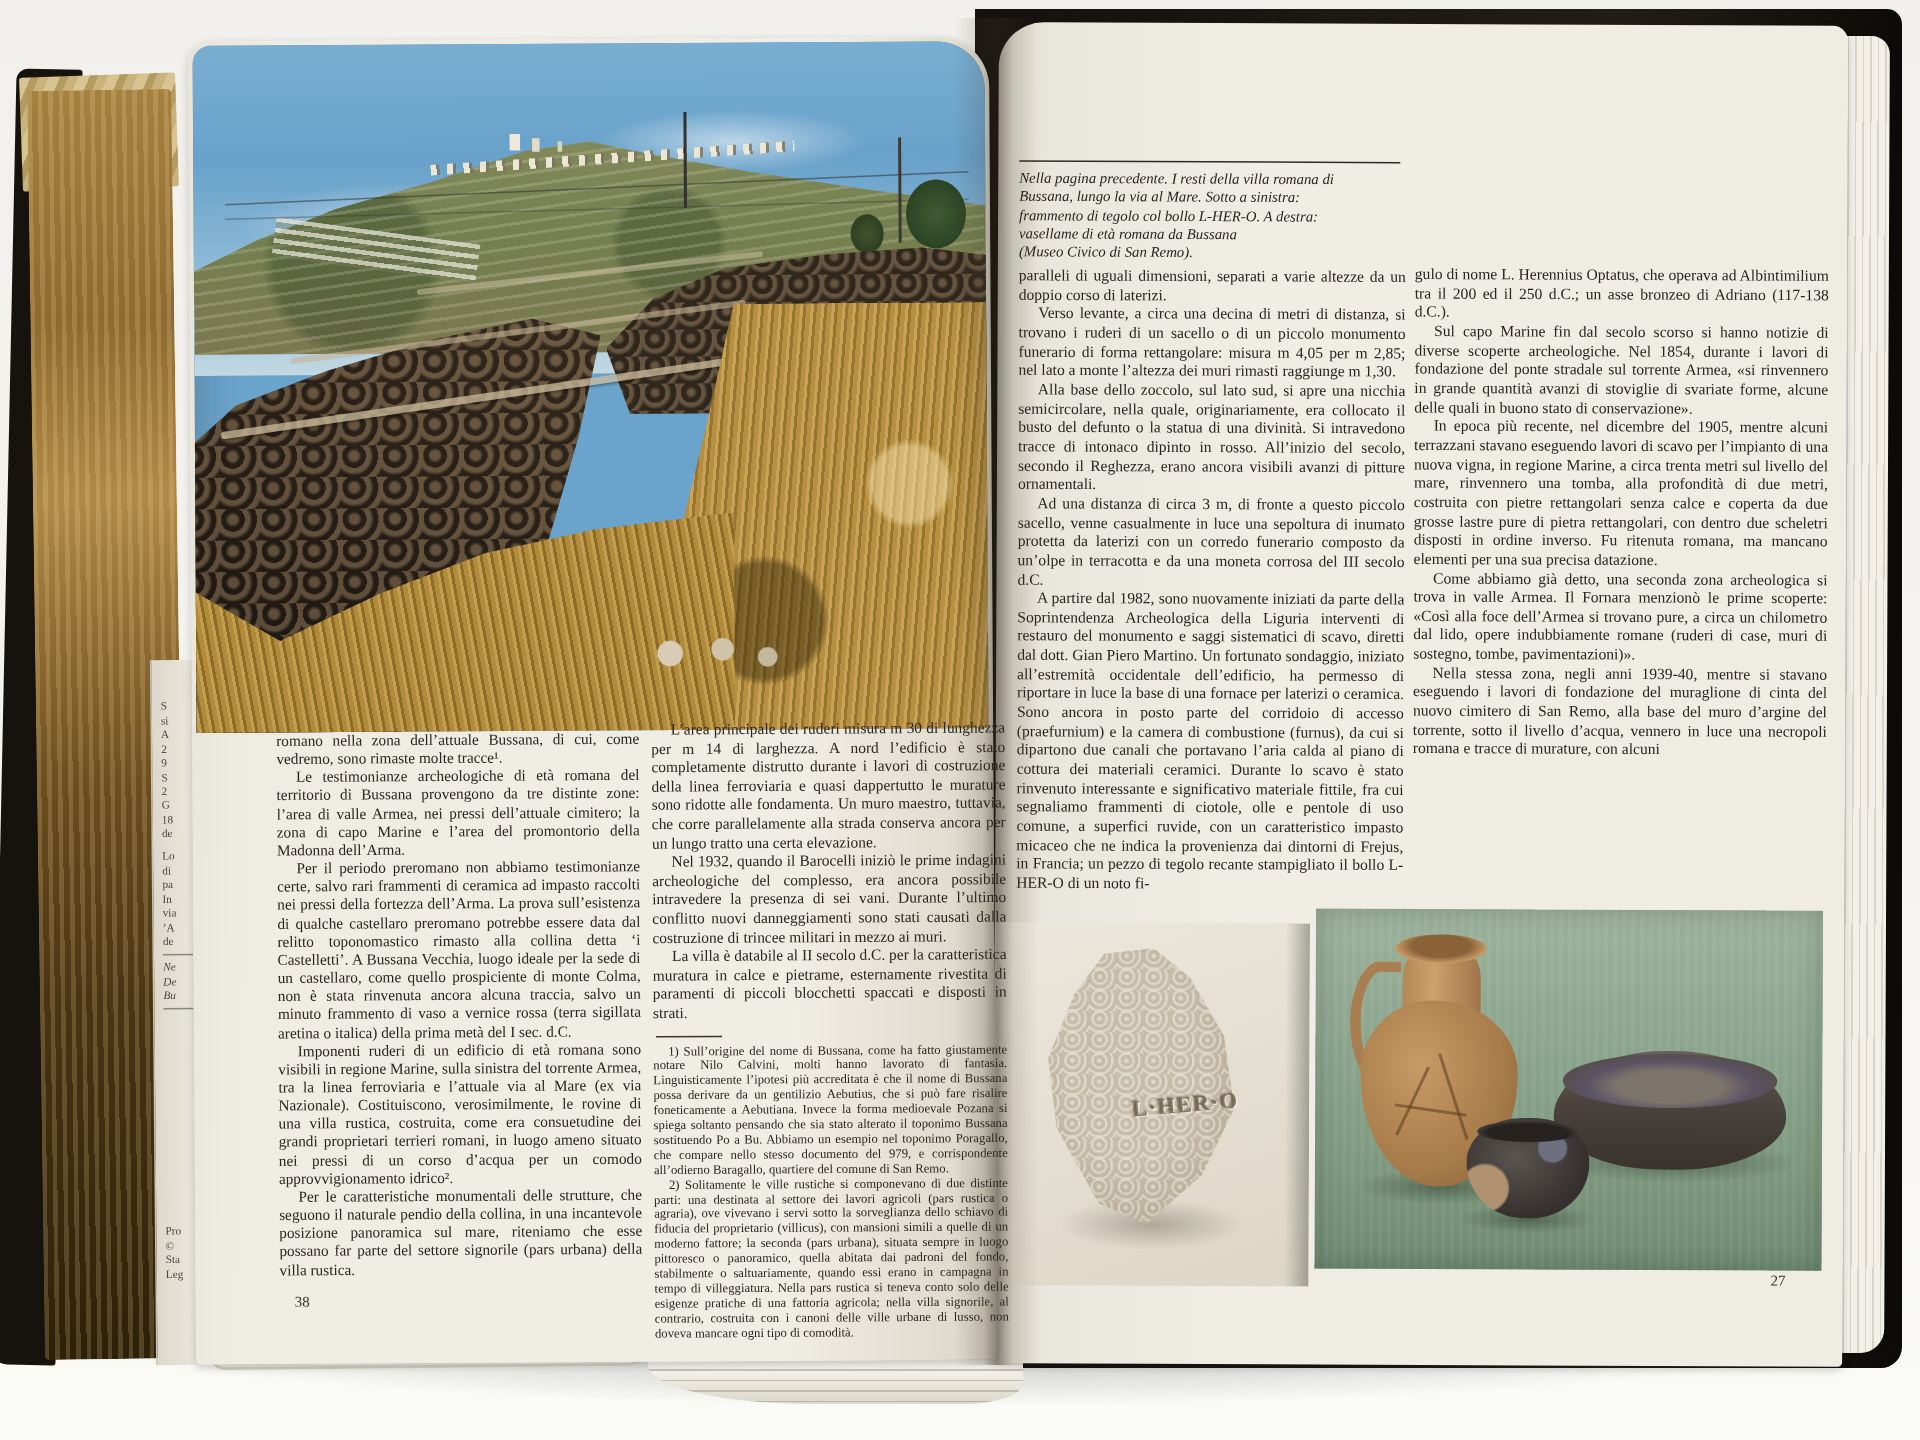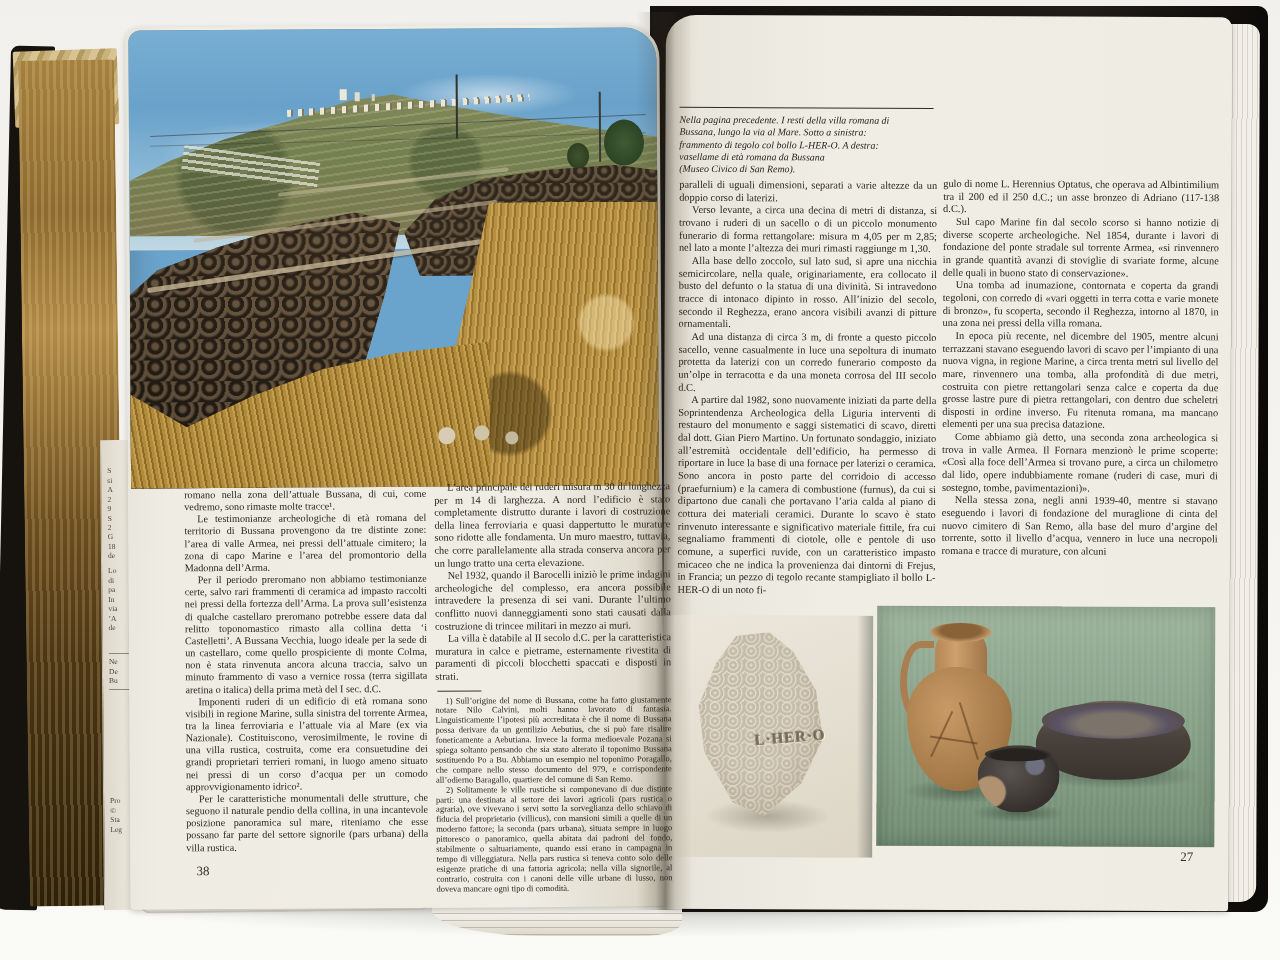--- a/index.html
+++ b/index.html
@@ -20,22 +20,22 @@
     transform:rotate(-2deg);border-radius:2px;}
   .endpaper{position:absolute;left:24px;top:60px;width:96px;height:846px;z-index:2;
     background-image:repeating-linear-gradient(90deg,rgba(255,230,170,.18) 0 3px,transparent 3px 7px),
       linear-gradient(180deg,#a5813f 0%,#8d6a30 18%,#b08a46 32%,#6b4d1f 55%,#4a3413 72%,#2e2008 100%);
     transform:rotate(-.8deg);border-radius:3px;}
   .underlay{position:absolute;left:102px;top:440px;width:30px;height:470px;z-index:3;
     background:linear-gradient(90deg,#ddd8cb,#ece9df);border-left:1px solid #c8c3b4;
     transform:rotate(-.5deg);color:#4a453c;font-size:7.5px;line-height:9.5px;}
   .underlay .frag{position:absolute;left:6px;white-space:pre-line;}
   .frag-g1{top:26px;} .frag-g2{top:92px;} .frag-g3{top:126px;}
-  .frag-g4{top:213px;border-top:1px solid #8d887b;border-bottom:1px solid #8d887b;padding:3px 0;width:20px;}
-  .frag-g5{top:356px;}
+  .frag-g4{top:196px;font-style:italic;border-top:1px solid #8d887b;border-bottom:1px solid #8d887b;padding:3px 0;width:20px;}
+  .frag-g5{top:376px;}
   .right-edges{position:absolute;left:1226px;top:24px;width:32px;height:878px;z-index:4;
     background:repeating-linear-gradient(90deg,#f1efe8 0 4px,#d7d3c6 4px 5px);
     transform:rotate(.25deg);border-radius:0 12px 16px 0;box-shadow:2px 0 4px rgba(0,0,0,.15);}
   .bottom-edges{position:absolute;left:432px;top:900px;width:250px;height:36px;z-index:2;
     background-image:repeating-linear-gradient(180deg,transparent 0 6px,rgba(150,145,130,.5) 6px 7px),
       linear-gradient(180deg,#f2f0e9 0 40%,#dcd7c9 100%);
     border-radius:4px 4px 40px 110px / 4px 4px 14px 26px;}
   .bottom-edges-left{position:absolute;left:140px;top:894px;width:290px;height:18px;z-index:2;
     background:#eceae0;transform:rotate(-.6deg);border-radius:0 0 10px 10px;
     box-shadow:inset 0 -2px 0 #d3cfc0;}
@@ -57,21 +57,21 @@
   .col-l1{left:56px;top:462px;width:242px;font-size:10.2px;line-height:12.15px;}
   .col-l2{left:306px;top:456px;width:236px;font-size:10.3px;line-height:12.6px;}
   .footrule{width:44px;border:none;border-top:1px solid #3a352e;margin:7px 0 5px 2px;}
   .footnotes{font-size:8.5px;line-height:9.9px;}
   .footnotes p{text-indent:10px;margin:0;}
   .col-r1{left:14px;top:164px;width:258px;font-size:10.4px;line-height:12.65px;}
   .col-r2{left:278px;top:162px;width:276px;font-size:10.4px;line-height:12.65px;}
   .caption-rule{position:absolute;left:14px;top:92px;width:254px;height:1px;background:#2e2a25;}
   .caption{position:absolute;left:14px;top:99px;width:270px;font-style:italic;
     font-size:9.9px;line-height:12.3px;white-space:pre-line;}
-  .pagenum{position:absolute;font-size:13px;color:#35302a;}
+  .pagenum{position:absolute;font-size:10px;color:#35302a;}
   .pagenum-left{left:66px;top:836px;}
   .pagenum-right{left:518px;top:832px;}
 
   
   .photo{position:absolute;left:3px;top:3px;width:528px;height:458px;overflow:hidden;
     border-radius:12px 32px 0 0;background:#6aa3cb;box-shadow:inset 0 0 30px rgba(20,20,10,.25);}
   .photo *{position:absolute;}
   .ph-sky{left:0;top:0;width:100%;height:48%;
     background-image:radial-gradient(ellipse 130px 30px at 68% 30%,rgba(255,255,255,.55),transparent 70%),
       radial-gradient(ellipse 170px 42px at 28% 55%,rgba(255,255,255,.45),transparent 70%),
@@ -278,21 +278,20 @@
       <p class="no-indent">paralleli di uguali dimensioni, separati a varie altezze da un doppio corso di laterizi.</p>
       <p>Verso levante, a circa una decina di metri di distanza, si trovano i ruderi di un sacello o di un piccolo monumento funerario di forma rettangolare: misura m 4,05 per m 2,85; nel lato a monte l’altezza dei muri rimasti raggiunge m 1,30.</p>
       <p>Alla base dello zoccolo, sul lato sud, si apre una nicchia semicircolare, nella quale, originariamente, era collocato il busto del defunto o la statua di una divinità. Si intravedono tracce di intonaco dipinto in rosso. All’inizio del secolo, secondo il Reghezza, erano ancora visibili avanzi di pitture ornamentali.</p>
       <p>Ad una distanza di circa 3 m, di fronte a questo piccolo sacello, venne casualmente in luce una sepoltura di inumato protetta da laterizi con un corredo funerario composto da un’olpe in terracotta e da una moneta corrosa del III secolo d.C.</p>
       <p>A partire dal 1982, sono nuovamente iniziati da parte della Soprintendenza Archeologica della Liguria interventi di restauro del monumento e saggi sistematici di scavo, diretti dal dott. Gian Piero Martino. Un fortunato sondaggio, iniziato all’estremità occidentale dell’edificio, ha permesso di riportare in luce la base di una fornace per laterizi o ceramica. Sono ancora in posto parte del corridoio di accesso (praefurnium) e la camera di combustione (furnus), da cui si dipartono due canali che portavano l’aria calda al piano di cottura dei materiali ceramici. Durante lo scavo è stato rinvenuto interessante e significativo materiale fittile, fra cui segnaliamo frammenti di ciotole, olle e pentole di uso comune, a superfici ruvide, con un caratteristico impasto micaceo che ne indica la provenienza dai dintorni di Frejus, in Francia; un pezzo di tegolo recante stampigliato il bollo L-HER-O di un noto fi-</p>
     </div>
 
     <div class="pcol col-r2">
       <p class="no-indent">gulo di nome L. Herennius Optatus, che operava ad Albintimilium tra il 200 ed il 250 d.C.; un asse bronzeo di Adriano (117-138 d.C.).</p>
       <p>Sul capo Marine fin dal secolo scorso si hanno notizie di diverse scoperte archeologiche. Nel 1854, durante i lavori di fondazione del ponte stradale sul torrente Armea, «si rinvennero in grande quantità avanzi di stoviglie di svariate forme, alcune delle quali in buono stato di conservazione».</p>
-      <p>Una tomba ad inumazione, contornata e coperta da grandi tegoloni, con corredo di «vari oggetti in terra cotta e varie monete di bronzo», fu scoperta, secondo il Reghezza, intorno al 1870, in una zona nei pressi della villa romana.</p>
       <p>In epoca più recente, nel dicembre del 1905, mentre alcuni terrazzani stavano eseguendo lavori di scavo per l’impianto di una nuova vigna, in regione Marine, a circa trenta metri sul livello del mare, rinvennero una tomba, alla profondità di due metri, costruita con pietre rettangolari senza calce e coperta da due grosse lastre pure di pietra rettangolari, con dentro due scheletri disposti in ordine inverso. Fu ritenuta romana, ma mancano elementi per una sua precisa datazione.</p>
       <p>Come abbiamo già detto, una seconda zona archeologica si trova in valle Armea. Il Fornara menzionò le prime scoperte: «Così alla foce dell’Armea si trovano pure, a circa un chilometro dal lido, opere indubbiamente romane (ruderi di case, muri di sostegno, tombe, pavimentazioni)».</p>
       <p>Nella stessa zona, negli anni 1939-40, mentre si stavano eseguendo i lavori di fondazione del muraglione di cinta del nuovo cimitero di San Remo, alla base del muro d’argine del torrente, sotto il livello d’acqua, vennero in luce una necropoli romana e tracce di murature, con alcuni</p>
     </div>
 
     <div class="tile-photo">
       <div class="frag-shadow"></div>
       <div class="fragment"></div>
       <div class="stamp">L·HER·O</div>
     </div>

